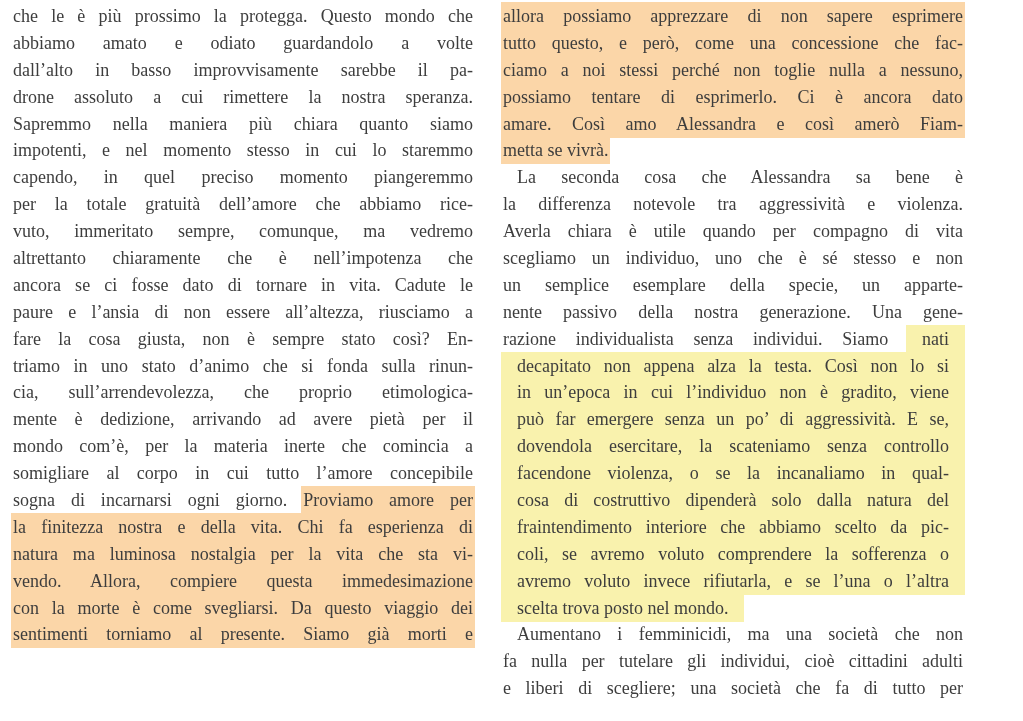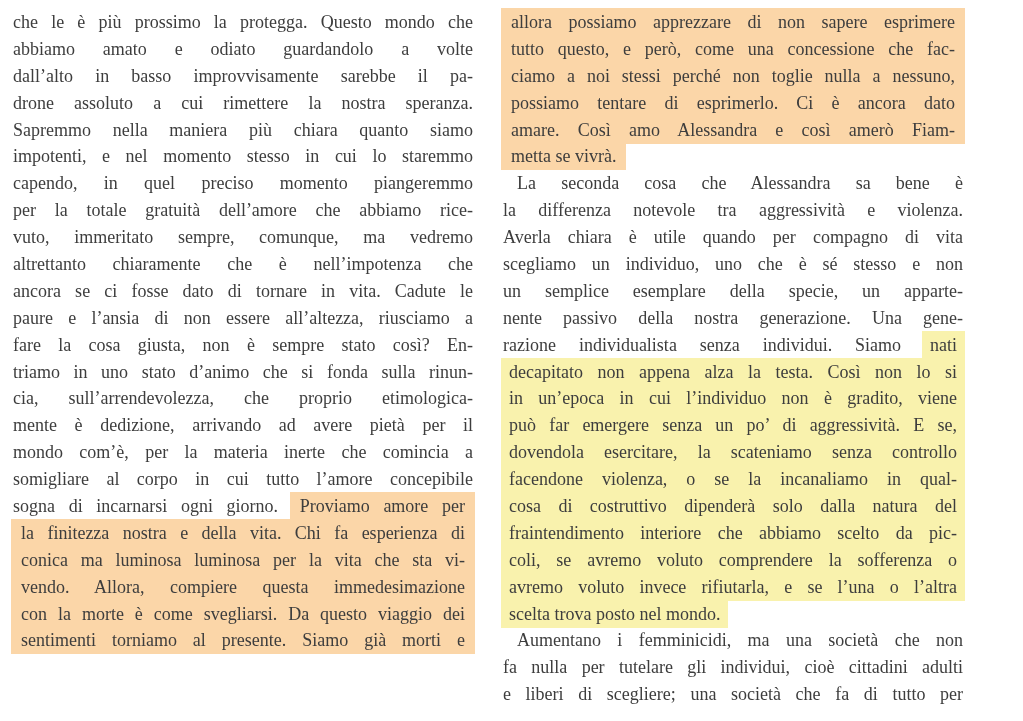--- a/index.html
+++ b/index.html
@@ -11,42 +11,42 @@
     position: relative;
     width: 1023px;
     height: 721px;
     background: var(--bg, #ffffff);
     overflow: hidden;
     font-family: "Liberation Serif", "DejaVu Serif", serif;
     color: var(--txt, #3d3d3d);
   }
   .column {
     position: absolute;
-    top: 9px;
+    top: 3px;
     width: 460px;
     font-size: 18px;
   }
   #left-column  { left: 13px; }
   #right-column { left: 503px; }
   .line {
     height: 26.9px;
     line-height: 26.9px;
     text-align: justify;
     text-align-last: justify;
   }
   .line.end { text-align-last: left; }
   .line.indent { text-indent: 14px; }
   .mo {
     background: var(--hl-o, #fbd6a8);
-    padding: 4px 10px;
+    padding: 4px 2px;
     margin: 12px -2px;
   }
   .my {
     background: var(--hl-y, #f9f2ad);
-    padding: 4px 8px;
+    padding: 4px 16px;
     margin: 0 -2px;
   }
 </style>
 </head>
 <body>
 
 <div id="page">
   <div id="left-column" class="column">
       <div class="line"><span>che le è più prossimo la protegga. Questo mondo che</span></div>
       <div class="line"><span>abbiamo amato e odiato guardandolo a volte</span></div>
@@ -61,21 +61,21 @@
       <div class="line"><span>ancora se ci fosse dato di tornare in vita. Cadute le</span></div>
       <div class="line"><span>paure e l’ansia di non essere all’altezza, riusciamo a</span></div>
       <div class="line"><span>fare la cosa giusta, non è sempre stato così? En-</span></div>
       <div class="line"><span>triamo in uno stato d’animo che si fonda sulla rinun-</span></div>
       <div class="line"><span>cia, sull’arrendevolezza, che proprio etimologica-</span></div>
       <div class="line"><span>mente è dedizione, arrivando ad avere pietà per il</span></div>
       <div class="line"><span>mondo com’è, per la materia inerte che comincia a</span></div>
       <div class="line"><span>somigliare al corpo in cui tutto l’amore concepibile</span></div>
       <div class="line"><span>sogna di incarnarsi ogni giorno. </span><span class="mo">Proviamo amore per</span></div>
       <div class="line"><span class="mo">la finitezza nostra e della vita. Chi fa esperienza di</span></div>
-      <div class="line"><span class="mo">conica ma luminosa luminosa per la vita che sta vi-</span></div>
+      <div class="line"><span class="mo">natura ma luminosa nostalgia per la vita che sta vi-</span></div>
       <div class="line"><span class="mo">vendo. Allora, compiere questa immedesimazione</span></div>
       <div class="line"><span class="mo">con la morte è come svegliarsi. Da questo viaggio dei</span></div>
       <div class="line"><span class="mo">sentimenti torniamo al presente. Siamo già morti e</span></div>
     </div>
   <div id="right-column" class="column">
       <div class="line"><span class="mo">allora possiamo apprezzare di non sapere esprimere</span></div>
       <div class="line"><span class="mo">tutto questo, e però, come una concessione che fac-</span></div>
       <div class="line"><span class="mo">ciamo a noi stessi perché non toglie nulla a nessuno,</span></div>
       <div class="line"><span class="mo">possiamo tentare di esprimerlo. Ci è ancora dato</span></div>
       <div class="line"><span class="mo">amare. Così amo Alessandra e così amerò Fiam-</span></div>

